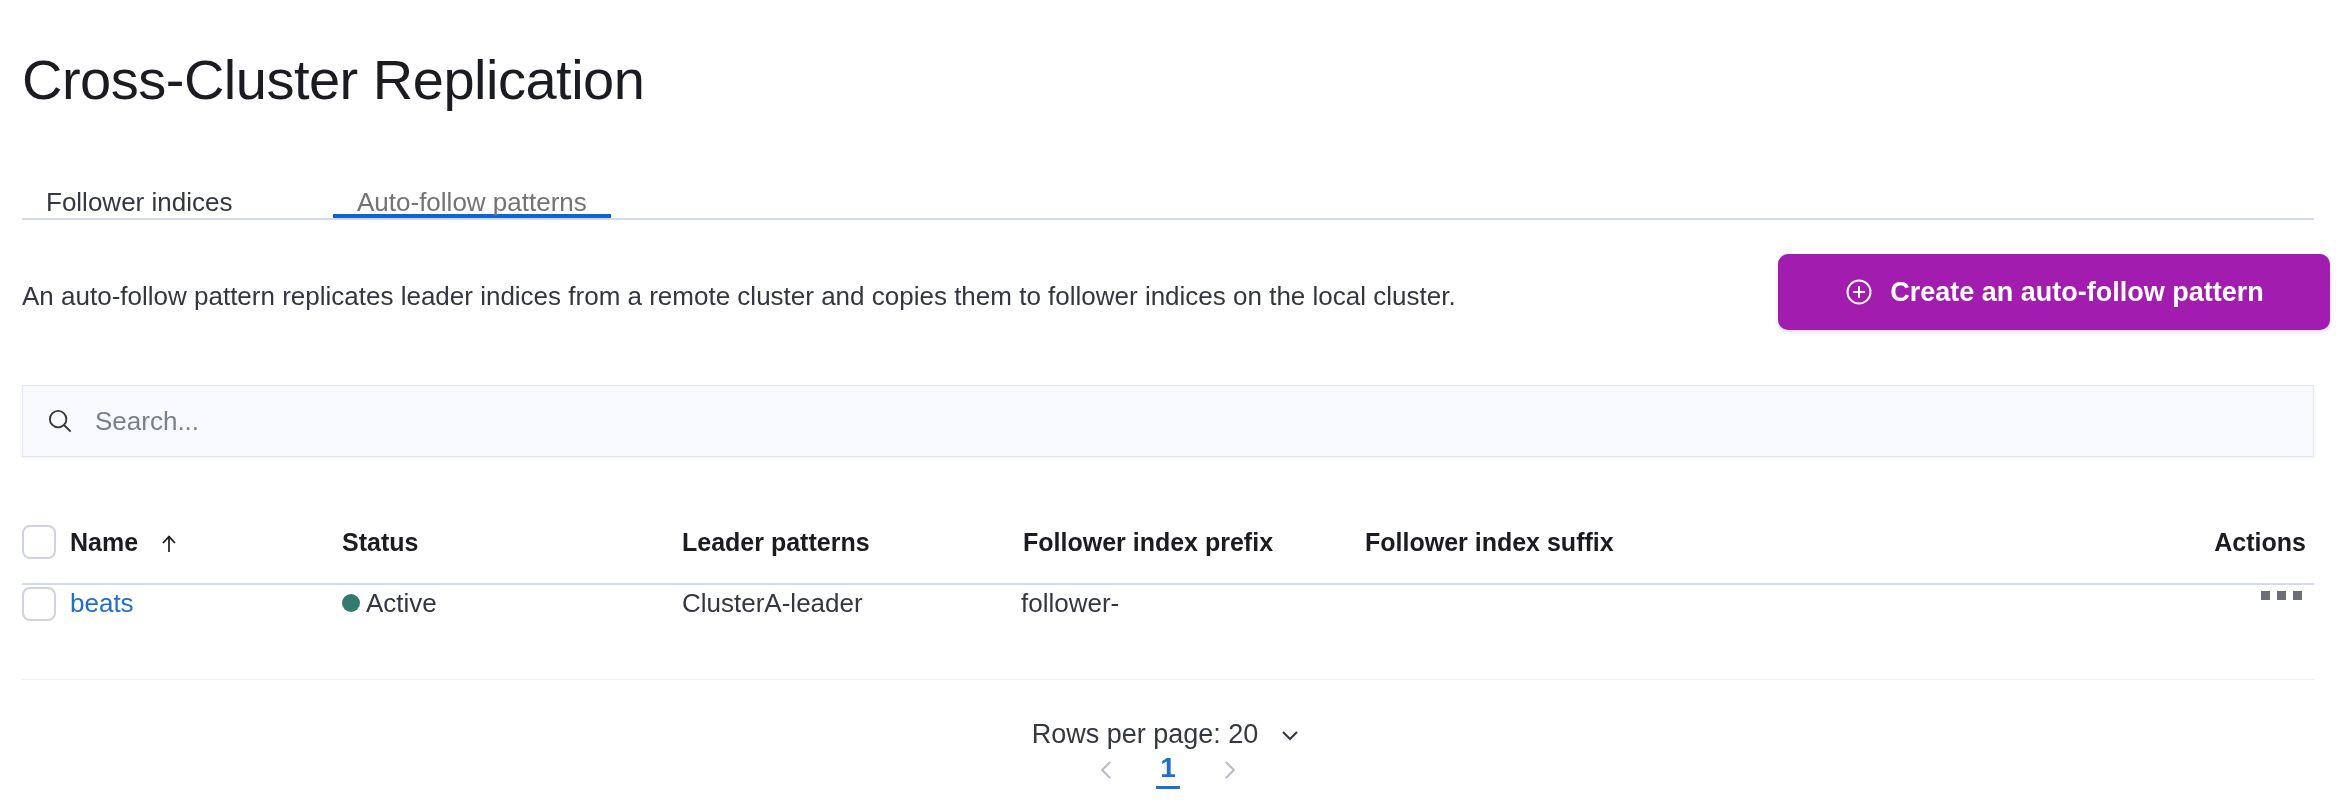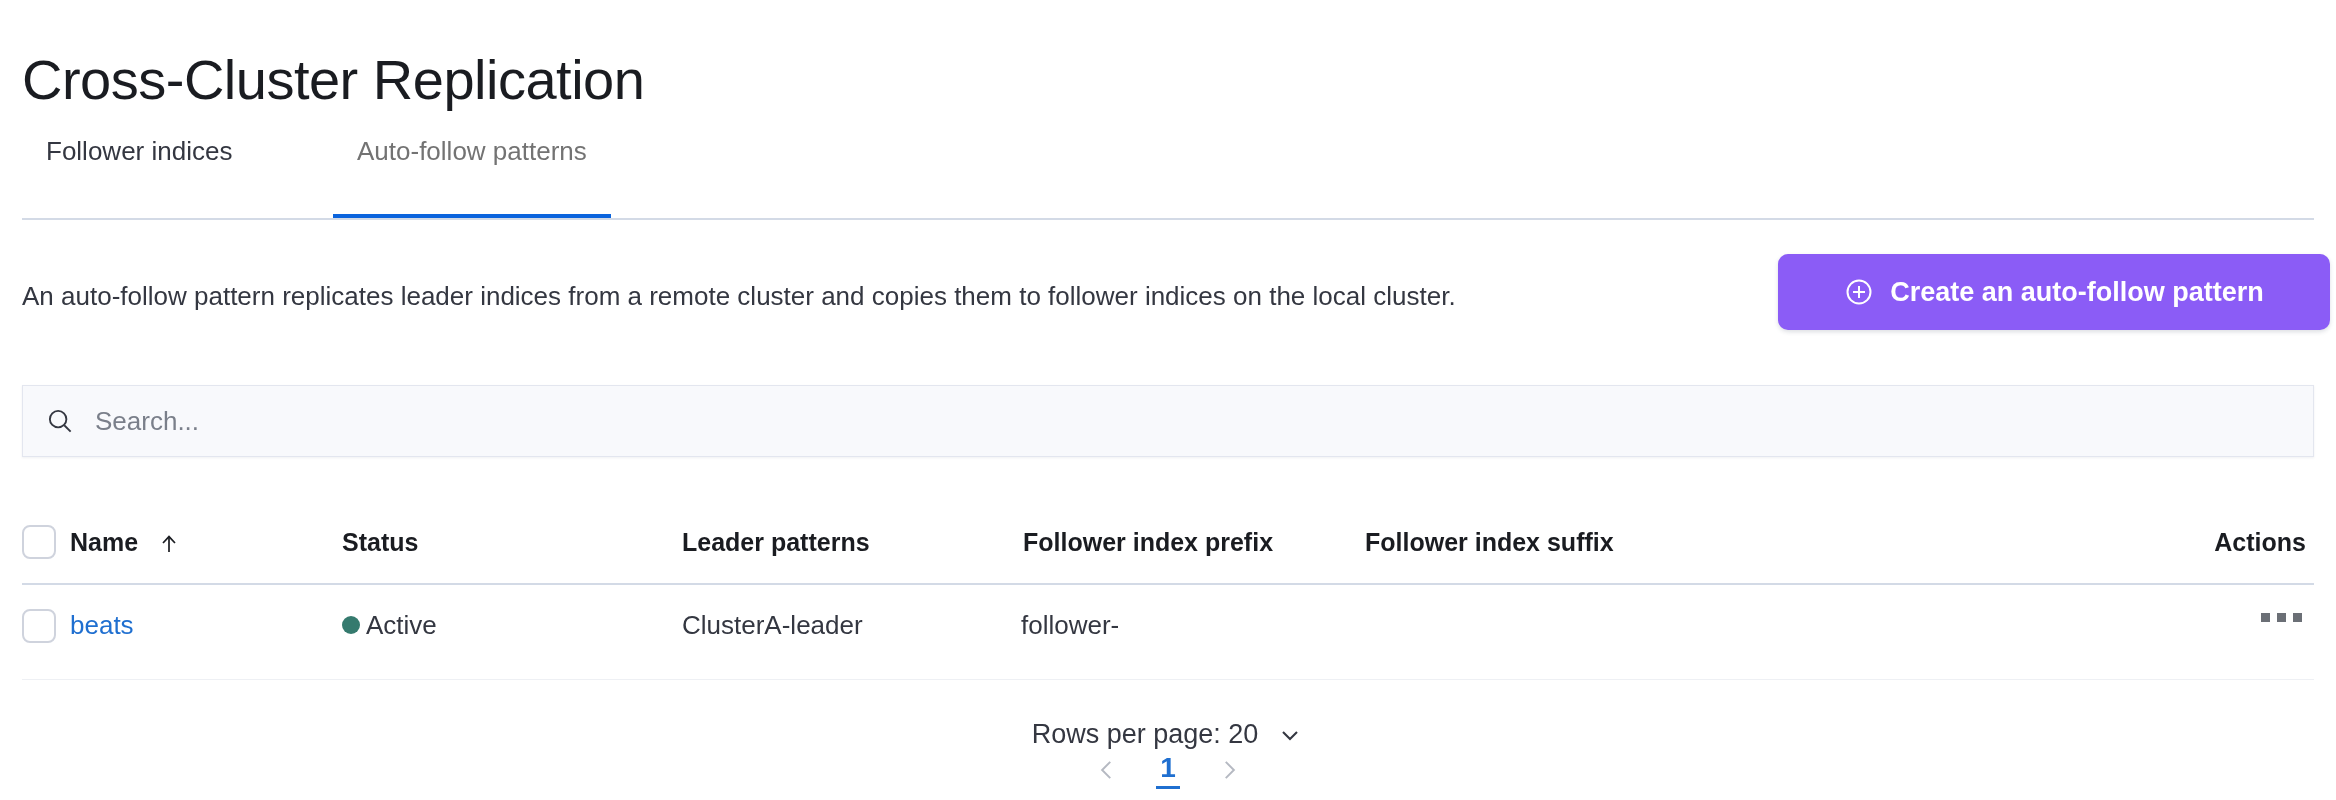--- a/index.html
+++ b/index.html
@@ -39,21 +39,21 @@
     top: 135px;
     width: 2292px;
     height: 85px;
     border-bottom: 2px solid #d3dae6;
   }
   .tab {
     position: absolute;
     top: 0;
     height: 83px;
     display: flex;
-    align-items: flex-start;
+    align-items: flex-end;
     font-size: 26px;
     line-height: 32px;
     color: #343741;
     padding: 0 24px;
     cursor: pointer;
     white-space: nowrap;
   }
   .tab.active {
     color: #737373;
     box-shadow: inset 0 -4px 0 #0b64dd;
@@ -68,21 +68,21 @@
     font-size: 26px;
     line-height: 44px;
     color: #343741;
   }
   .create-btn {
     position: absolute;
     left: 1778px;
     top: 254px;
     width: 552px;
     height: 76px;
-    background: #8b5cf6;
+    background: #a21caf;
     border: none;
     border-radius: 10px;
     color: #ffffff;
     font-size: 27px;
     font-family: "Liberation Sans", sans-serif;
     font-weight: 700;
     display: flex;
     align-items: center;
     justify-content: center;
     gap: 16px;
@@ -136,21 +136,20 @@
     width: 100%;
   }
   .thead {
     height: 85px;
     border-bottom: 2px solid #d3dae6;
     align-items: center;
   }
   .tbody-row {
     min-height: 95px;
     border-bottom: 1px solid #eef0f4;
-    padding-top: 22px;
     padding-bottom: 20px;
   }
   .cell { font-size: 26px; color: #343741; line-height: 36px; }
   .th { font-weight: 700; color: #1a1c21; font-size: 25px; }
 
   .c-check { width: 48px; flex: none; display: flex; align-items: flex-start; padding-top: 2px; }
   .thead .c-check { align-items: center; padding-top: 0; }
   .c-name   { width: 272px; flex: none; }
   .c-status { width: 340px; flex: none; }
   .c-remote { width: 339px; flex: none; }

